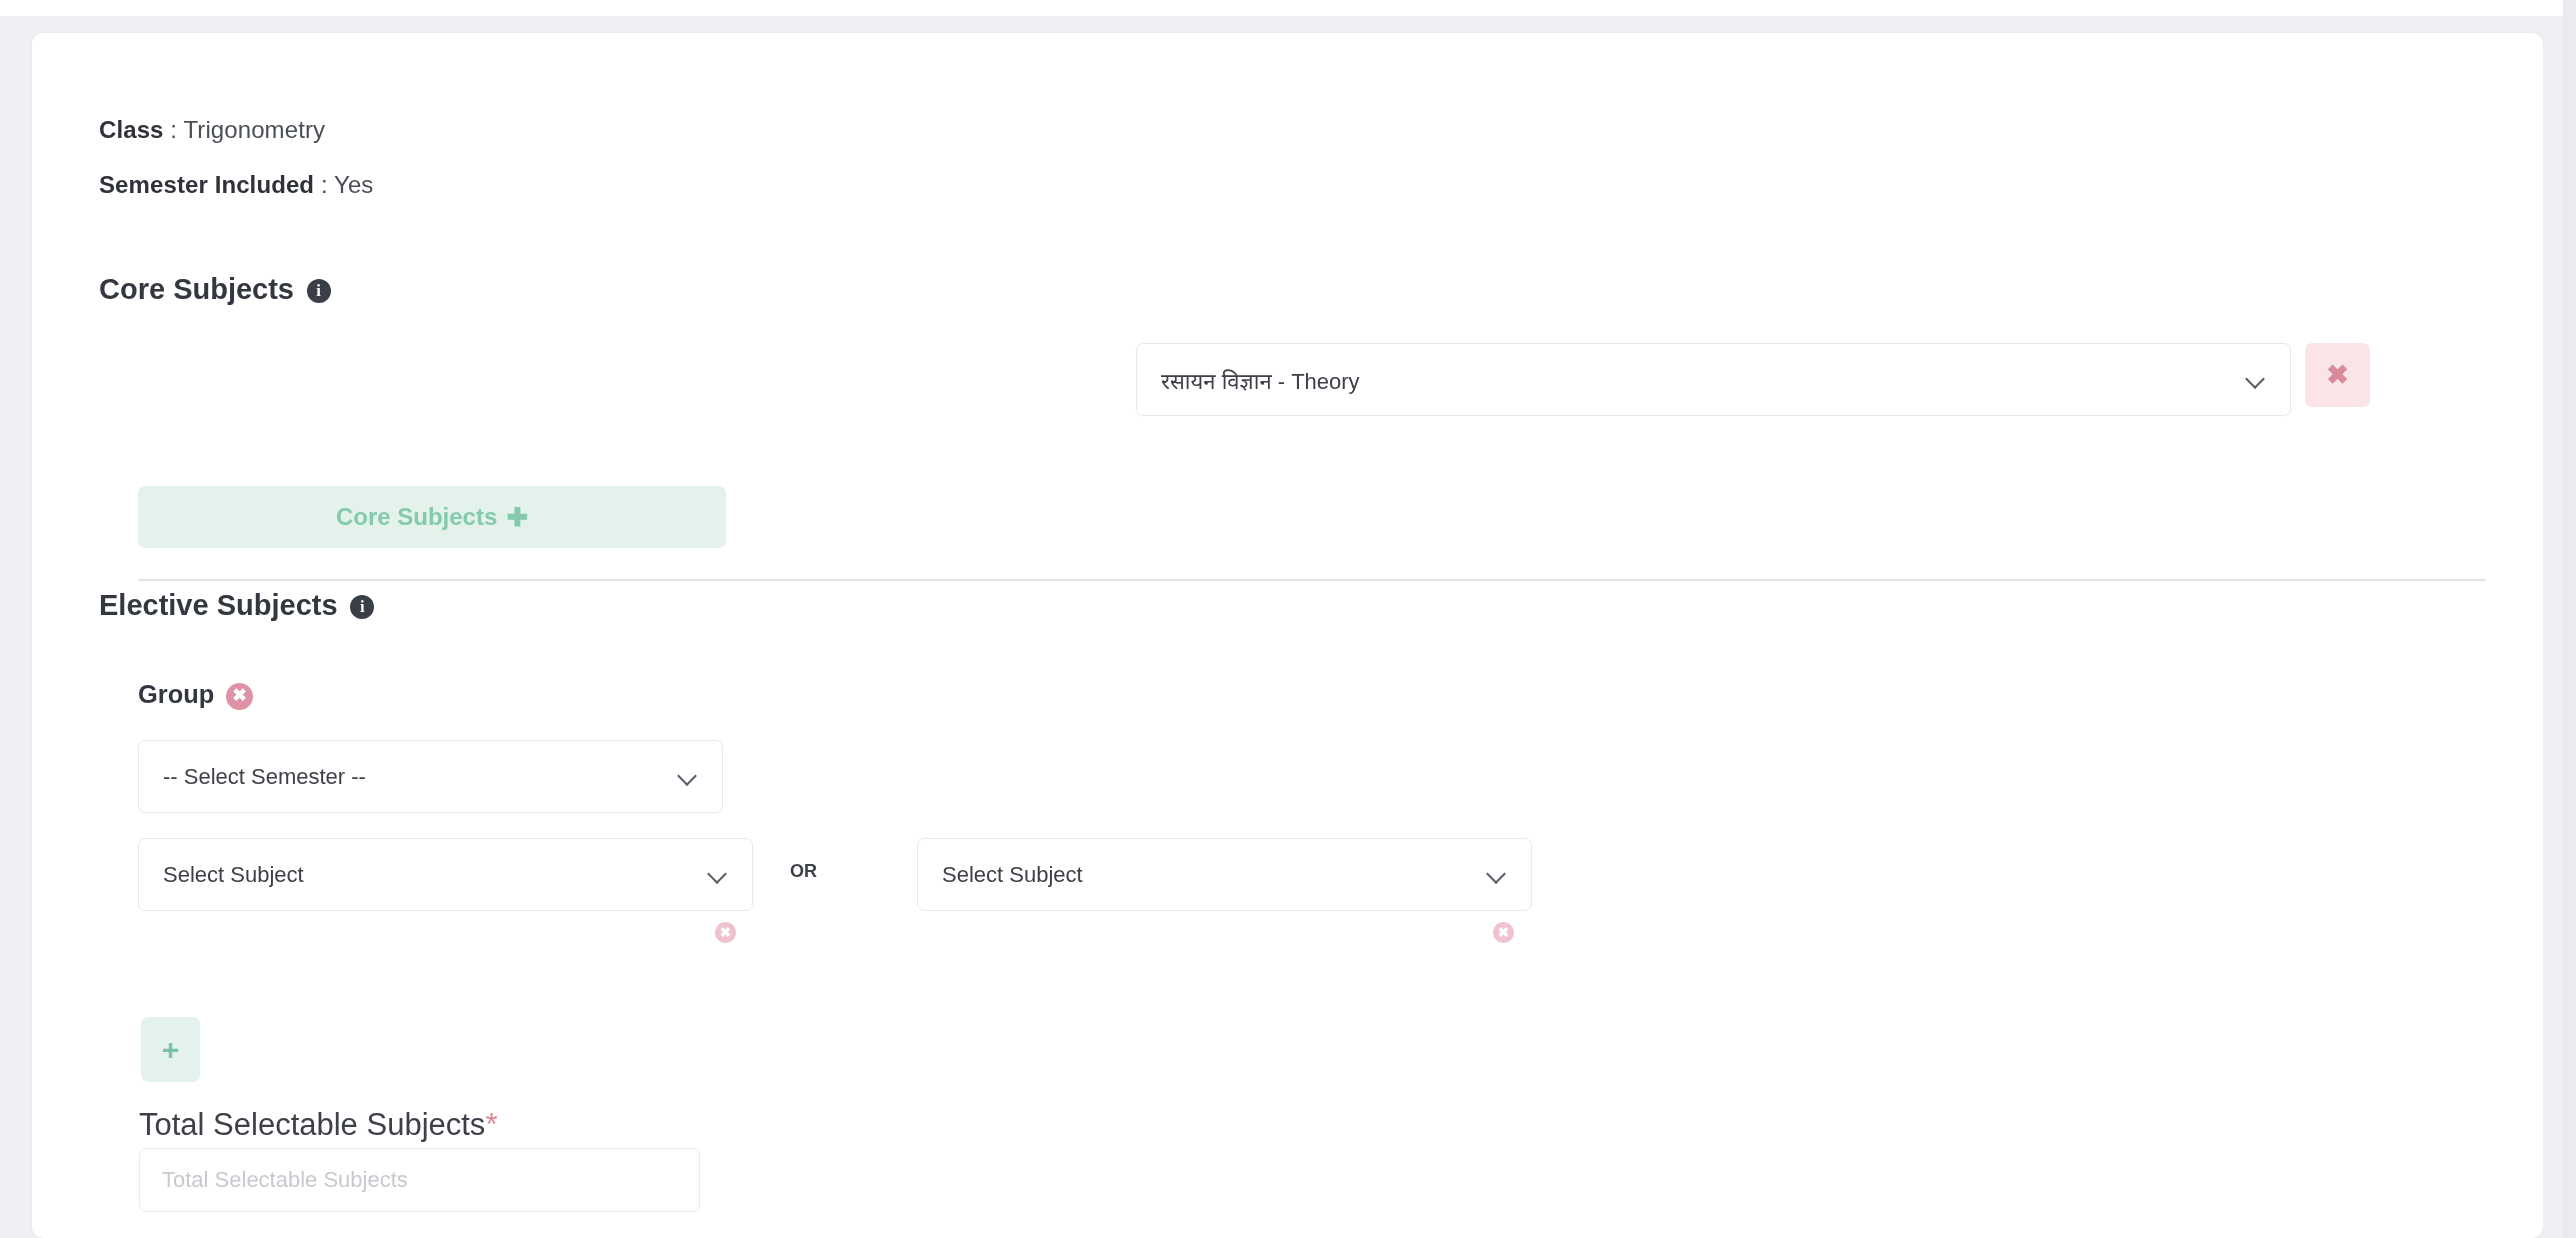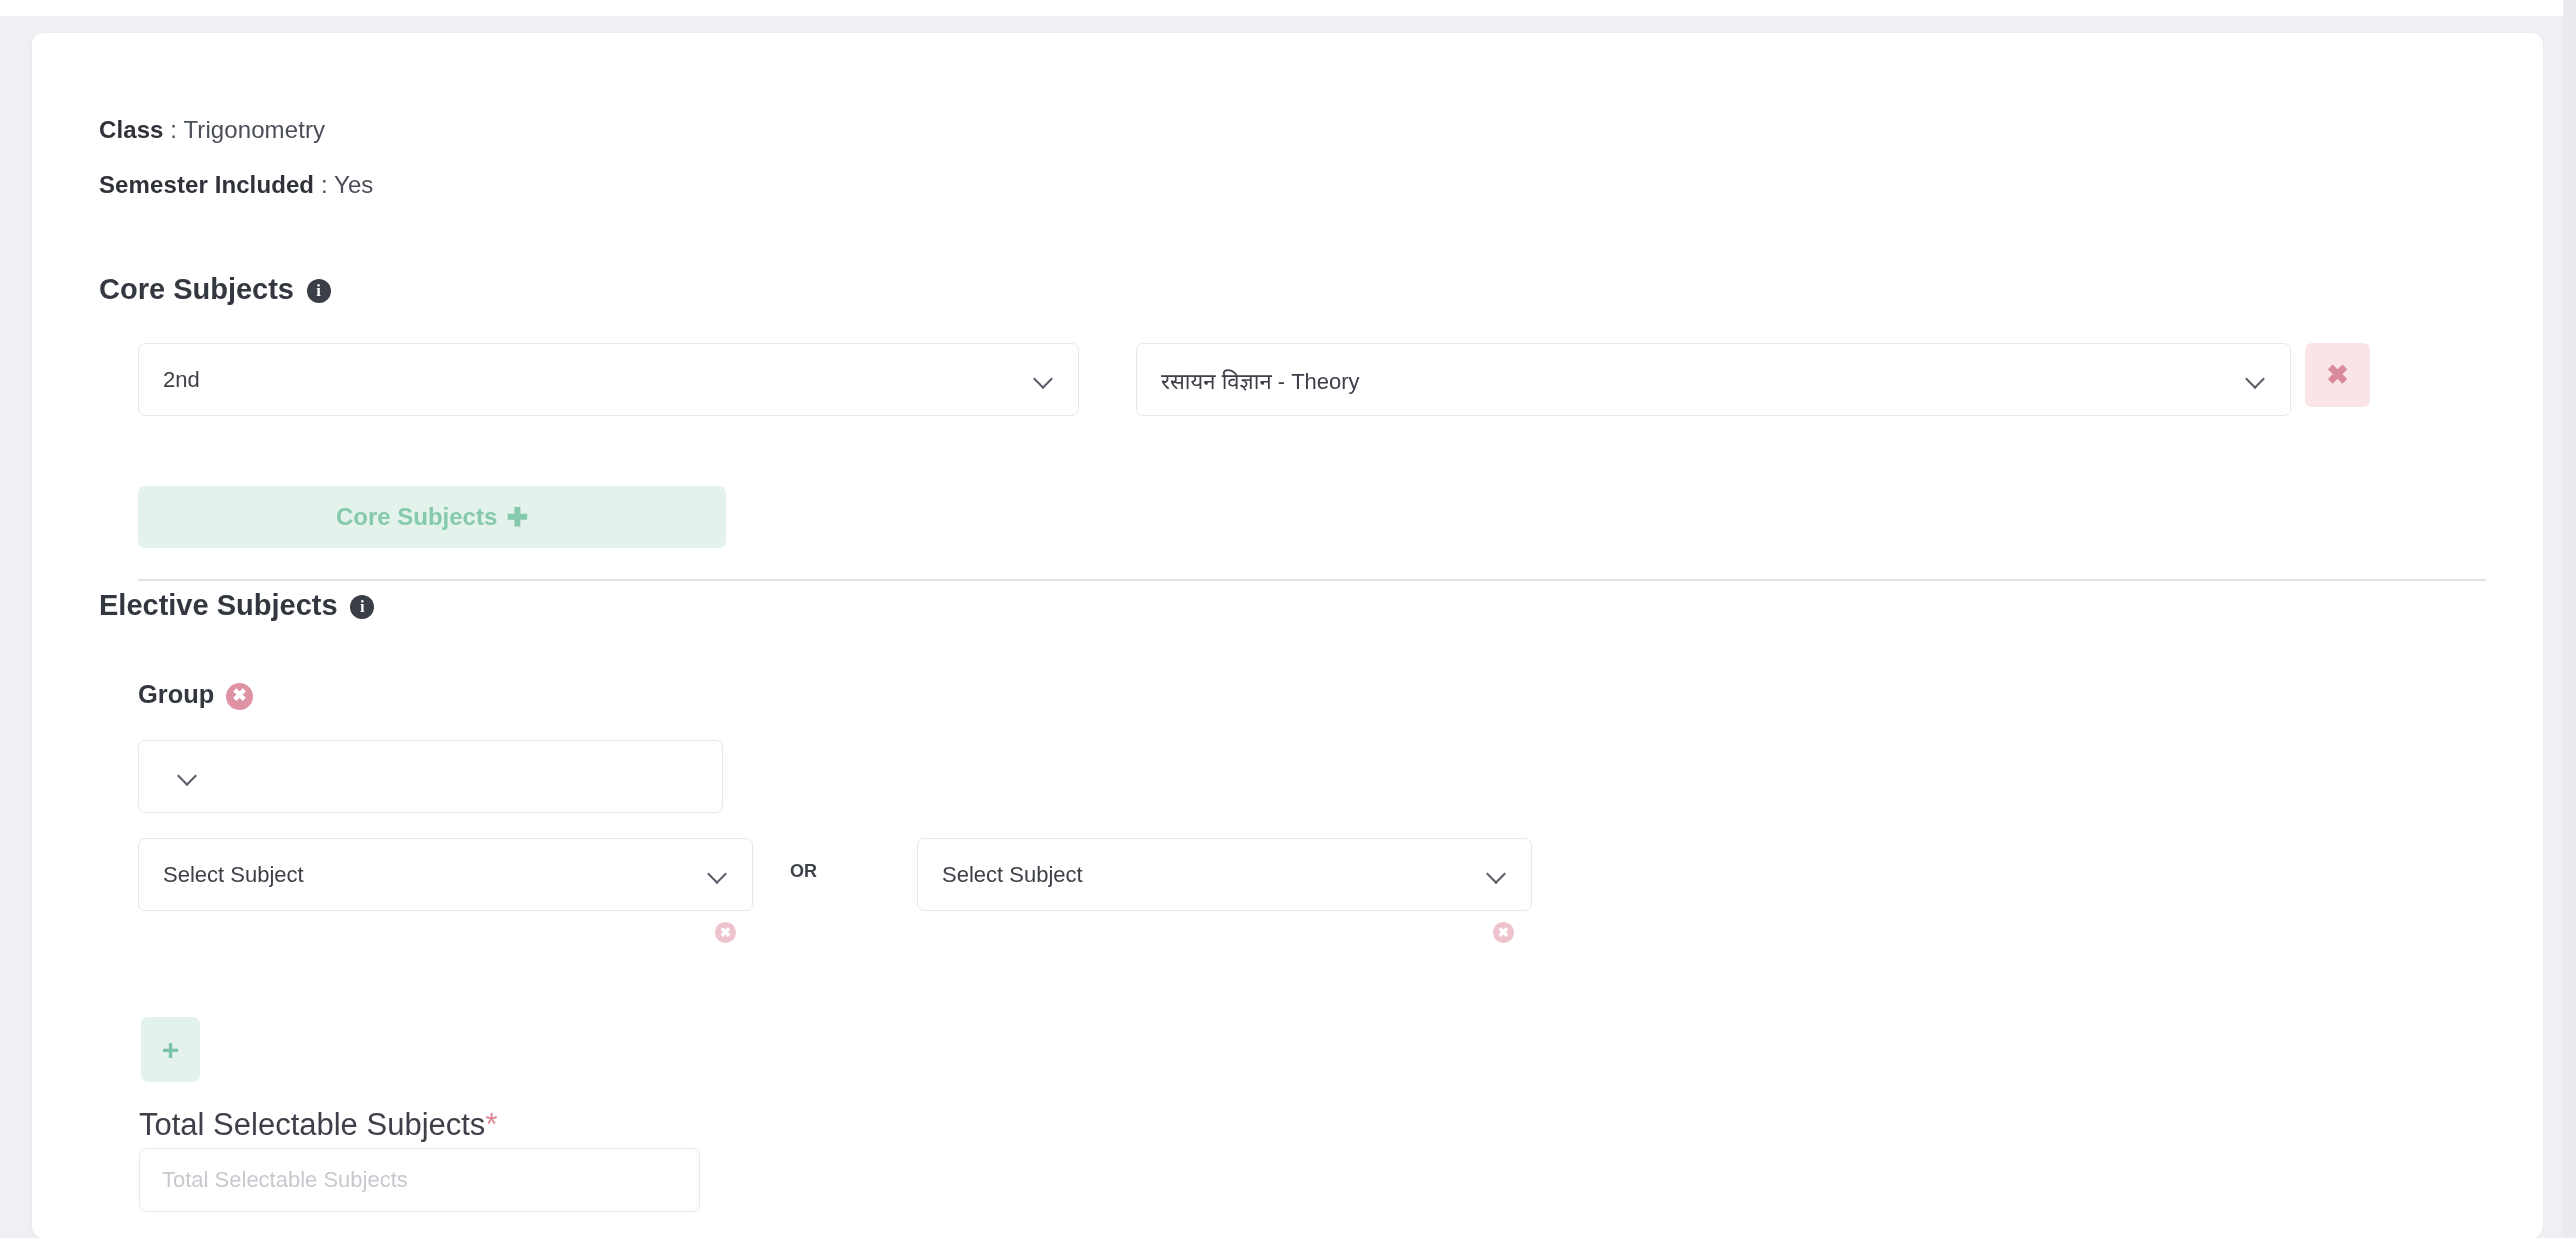--- a/index.html
+++ b/index.html
@@ -341,24 +341,20 @@
 
       <div class="meta-line" id="meta-sem">
         <span class="k">Semester Included</span><span class="v"> : </span><span class="v">Yes</span>
       </div>
 
       <div class="section-head" id="head-core">
         <span>Core Subjects</span>
         <span class="info-icon">i</span>
       </div>
 
-      <div class="sel" id="sel-core-sem">
-        <span class="sel-text">2nd</span>
-        <span class="chev"></span>
-      </div>
 
       <div class="sel" id="sel-core-subject">
         <span class="sel-text">रसायन विज्ञान - Theory</span>
         <span class="chev"></span>
       </div>
 
       <button id="btn-core-delete">✖</button>
 
       <button id="btn-add-core">
         <span>Core Subjects</span>
@@ -371,20 +367,21 @@
         <span>Elective Subjects</span>
         <span class="info-icon">i</span>
       </div>
 
       <div id="group-label">
         <span>Group</span>
         <span class="x-circle big">✖</span>
       </div>
 
       <div class="sel placeholder-txt" id="sel-group-sem">
+        <span class="sel-text">-- Select Semester --</span>
         <span class="chev"></span>
       </div>
 
       <div class="sel placeholder-txt" id="sel-elective-1">
         <span class="sel-text">Select Subject</span>
         <span class="chev"></span>
       </div>
       <span class="x-circle small" id="remove-elective-1">✖</span>
 
       <div id="or-label">OR</div>

